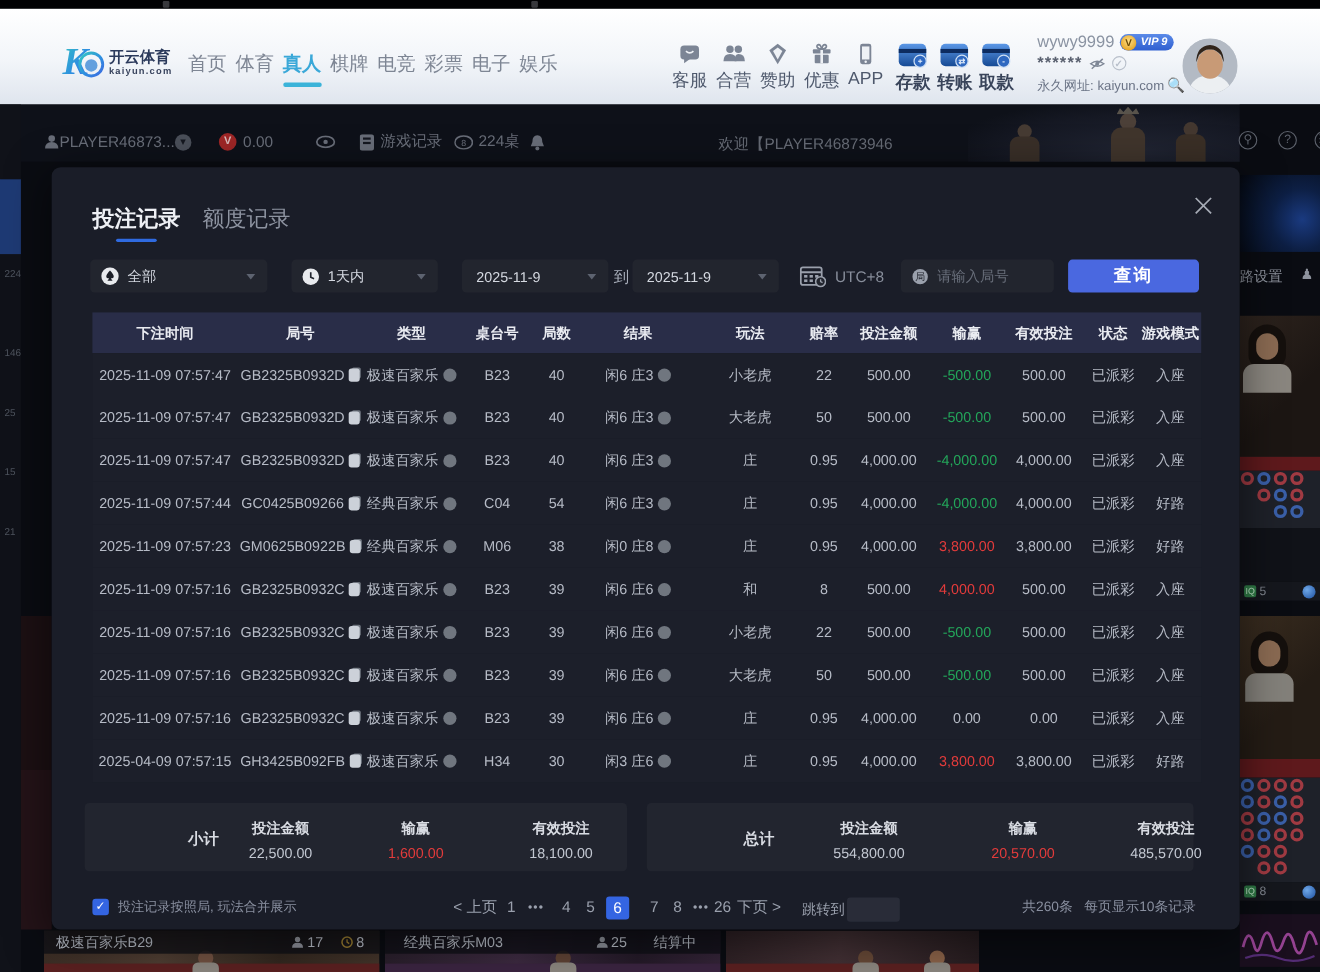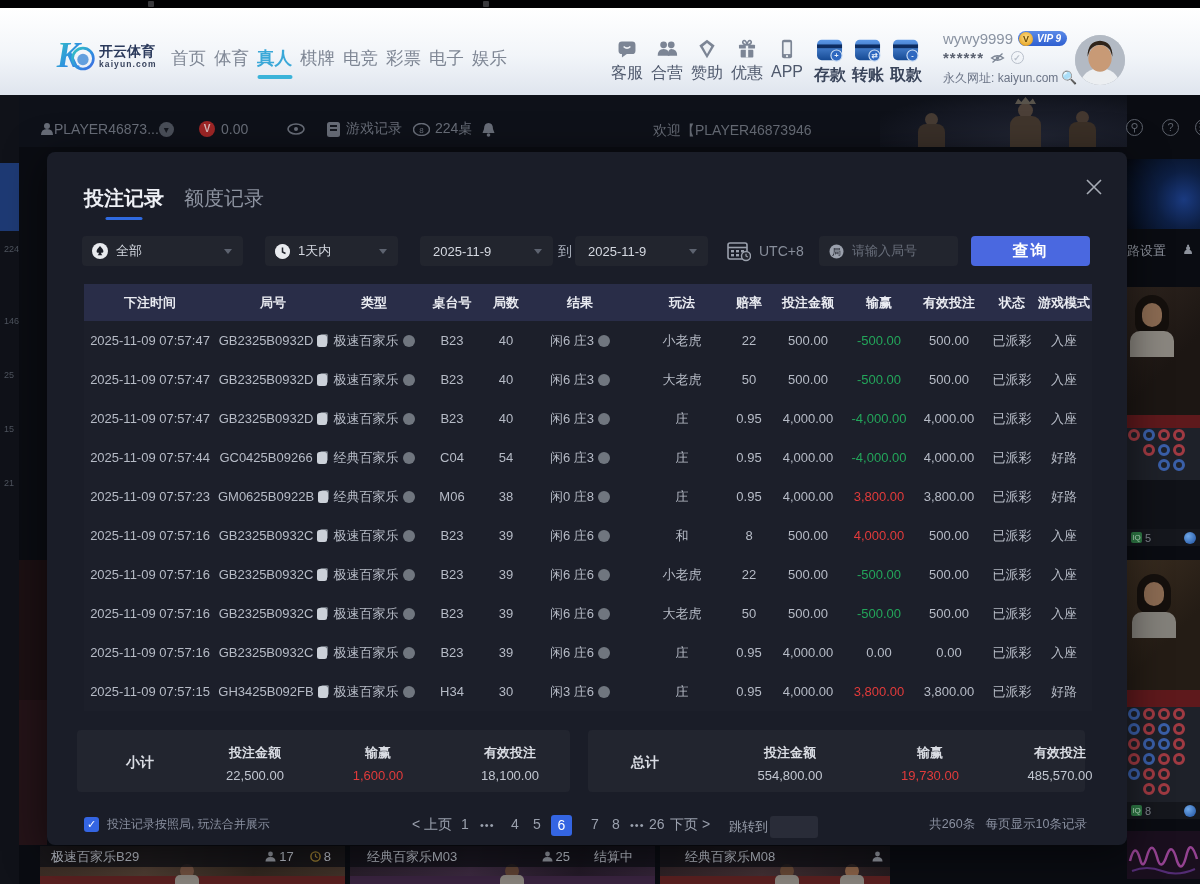--- a/index.html
+++ b/index.html
@@ -84,21 +84,21 @@
 .c{text-align:center;display:flex;align-items:center;justify-content:center;gap:4px;}
 .c1{width:132px;}.c2{width:114px;}.c3{width:88px;}.c4{width:68px;}.c5{width:40px;}
 .c6{width:108px;}.c7{width:96px;}.c8{width:38px;}.c9{width:80px;}.c10{width:62px;}
 .c11{width:78px;}.c12{width:48px;}.c13{width:56px;}
 .grn{color:#23a55a;}
 .red{color:#e23b3b;}
 .cicon{width:10px;height:12px;border-radius:2.5px;position:relative;background:#ccd1d9;display:inline-block;box-shadow:2px -2px 0 -1px #6e747e;}
 .iicon{width:12px;height:12px;border-radius:50%;background:#70767f;display:inline-block;}
 
 .sum{position:absolute;top:578px;height:62px;background:#22252f;border-radius:4px;display:flex;align-items:center;}
-.sum .stitle{font-size:14px;font-weight:bold;color:#d9dce3;position:absolute;top:24px;}
+.sum .stitle{font-size:14px;font-weight:bold;color:#d9dce3;position:absolute;top:24px;margin-left:45px;}
 .scol{position:absolute;text-align:center;}
 .scol .l{font-size:13px;font-weight:bold;color:#d9dce3;}
 .scol .v{font-size:13px;color:#c2c7d1;margin-top:6px;}
 .scol .v.red{color:#e23b3b;}
 
 .chkrow{position:absolute;left:37px;top:664px;display:flex;align-items:center;gap:8px;font-size:12px;color:#8a90a0;}
 .chk{width:15px;height:15px;border-radius:3px;background:#3465e2;color:#fff;font-size:11px;line-height:15px;text-align:center;}
 .pager{position:absolute;left:0;top:663px;width:1080px;height:22px;font-size:14px;color:#9aa0ad;}
 .pager span{position:absolute;top:1px;}
 .pgact{width:21px;height:21px;background:#3465e2;border-radius:3px;color:#fff;text-align:center;line-height:21px;}
@@ -420,29 +420,20 @@
         </div>
 </div>
       <div class="bthumb" style="width:230px;">
 <div class="img" style="background:linear-gradient(100deg,#2e2125 0%,#423034 45%,#261c1f 100%);">
           <div style="position:absolute;left:0;top:30px;width:230px;height:8px;background:#5a2020;"></div>
           <div style="position:absolute;left:120px;top:18px;width:14px;height:14px;border-radius:50%;background:#664836;"></div>
           <div style="position:absolute;left:115px;top:29px;width:24px;height:9px;border-radius:5px 5px 0 0;background:#8a857e;"></div>
           <div style="position:absolute;left:185px;top:18px;width:14px;height:14px;border-radius:50%;background:#8a6248;"></div>
           <div style="position:absolute;left:180px;top:29px;width:24px;height:9px;border-radius:5px 5px 0 0;background:#8a857e;"></div>
         </div>
-<div class="lbar">
-          <span class="tname" style="margin-left:25px;">经典百家乐M08</span>
-          <span style="margin-left:auto;display:flex;align-items:center;margin-right:4px;">
-            <svg class="pplico" viewBox="0 0 11 11">
-              <circle cx="5.5" cy="3" r="2.4" fill="#b9bec8"></circle>
-              <path d="M0.5 10.5 Q0.5 6 5.5 6 Q10.5 6 10.5 10.5 Z" fill="#b9bec8"></path>
-            </svg>
-          </span>
-        </div>
 </div>
     </div>
 
   <div class="modal">
     <div class="tabs">
         <span class="tab act">投注记录</span>
         <span class="tab">额度记录</span>
       </div>
     <svg class="close" viewBox="0 0 20 20">
         <path d="M3 3 L17 17 M17 3 L3 17" stroke="#a6abb5" stroke-width="1.6"></path>
@@ -643,21 +634,21 @@
 <div class="c c6">闲6 庄6<span class="iicon"></span></div>
 <div class="c c7">庄</div>
 <div class="c c8">0.95</div>
 <div class="c c9">4,000.00</div>
 <div class="c c10 ">0.00</div>
 <div class="c c11">0.00</div>
 <div class="c c12">已派彩</div>
 <div class="c c13">入座</div>
 </div>
 <div class="tr">
-<div class="c c1">2025-11-09 07:57:15</div>
+<div class="c c1">2025-04-09 07:57:15</div>
 <div class="c c2">GH3425B092FB<span class="cicon"></span></div>
 <div class="c c3">极速百家乐<span class="iicon"></span></div>
 <div class="c c4">H34</div>
 <div class="c c5">30</div>
 <div class="c c6">闲3 庄6<span class="iicon"></span></div>
 <div class="c c7">庄</div>
 <div class="c c8">0.95</div>
 <div class="c c9">4,000.00</div>
 <div class="c c10 red">3,800.00</div>
 <div class="c c11">3,800.00</div>
@@ -681,21 +672,21 @@
         </div>
     </div>
     <div class="sum" style="left:541px;width:497px;">
       <span class="stitle" style="left:43px;">总计</span>
       <div class="scol" style="left:122px;top:14px;width:160px;">
           <div class="l">投注金额</div>
           <div class="v">554,800.00</div>
         </div>
       <div class="scol" style="left:262px;top:14px;width:160px;">
           <div class="l">输赢</div>
-          <div class="v red">19,730.00</div>
+          <div class="v red">20,570.00</div>
         </div>
       <div class="scol" style="left:392px;top:14px;width:160px;">
           <div class="l">有效投注</div>
           <div class="v">485,570.00</div>
         </div>
     </div>
     <div class="chkrow"><span class="chk">✓</span>投注记录按照局, 玩法合并展示</div>
     <div class="pager">
       <span style="left:365px;">&lt; 上页</span>
       <span style="left:414px;">1</span>

